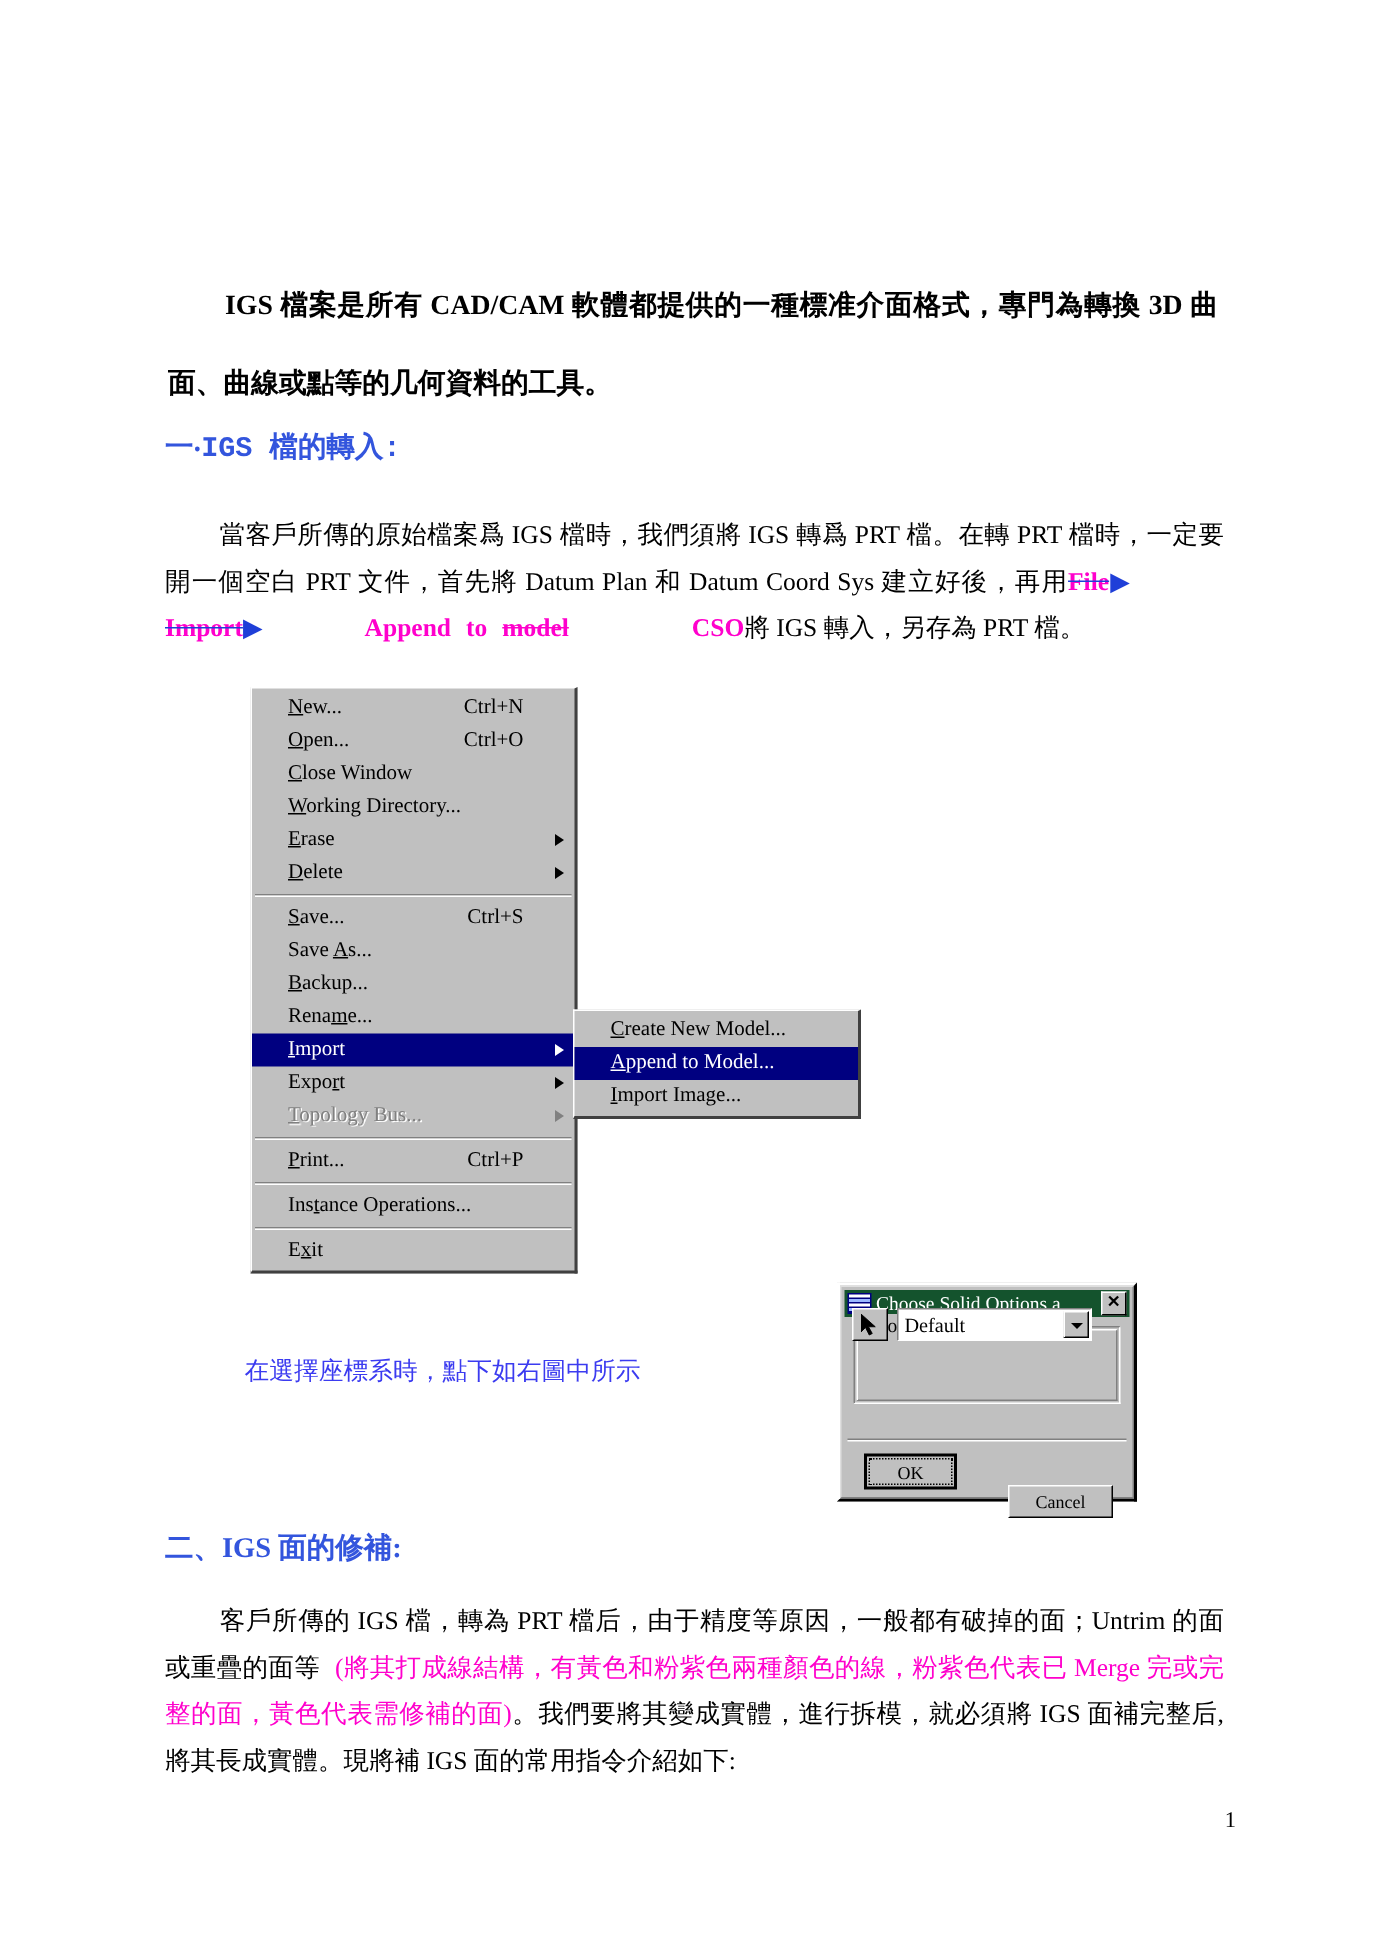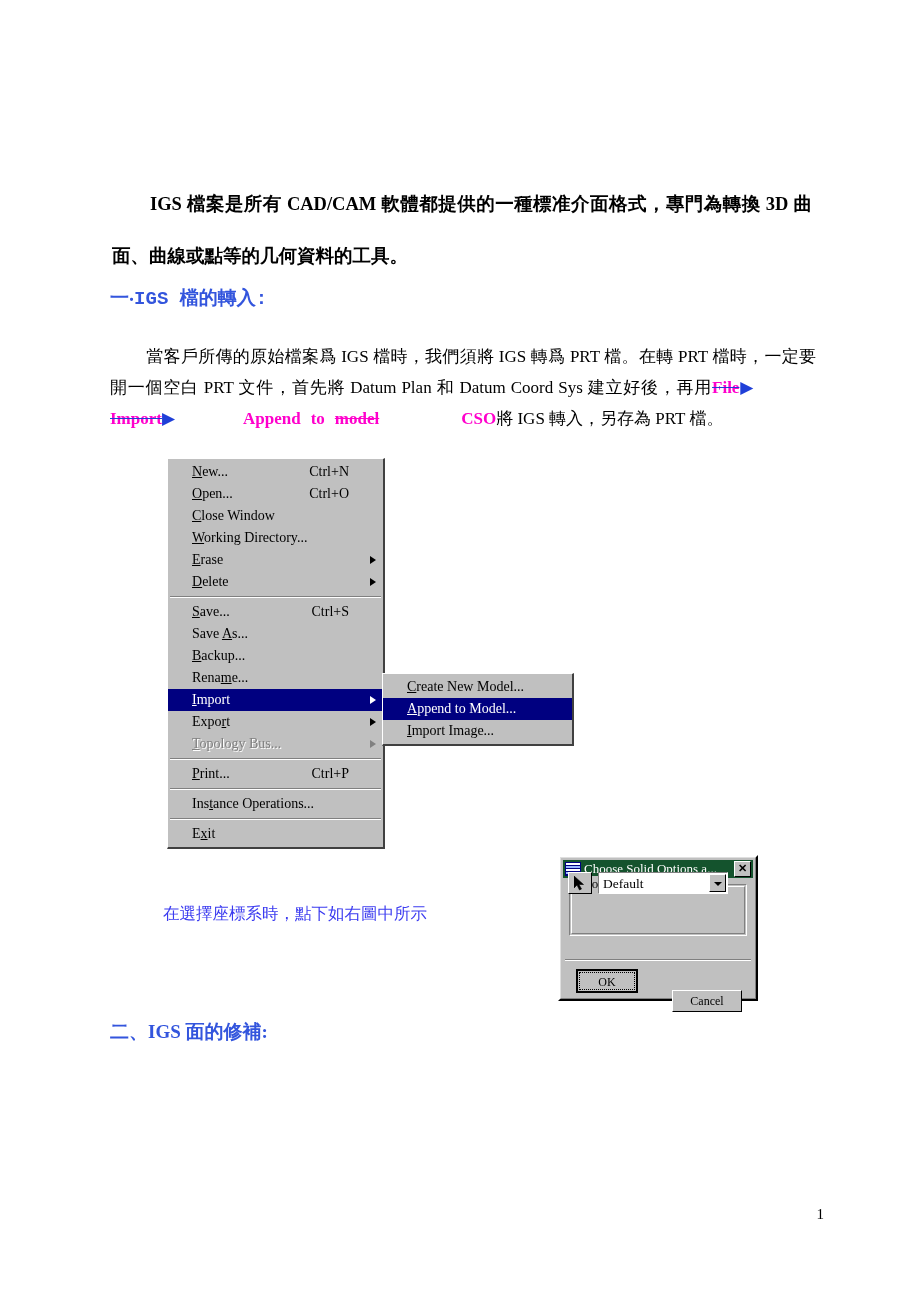--- a/index.html
+++ b/index.html
@@ -491,16 +491,19 @@
     <div class="dlg-divider"></div>
 
     <div class="dlg-btn" id="ok-button">
       <span class="focus-ring">OK</span>
     </div>
     <div class="dlg-btn" id="cancel-button">Cancel</div>
   </div>
 
   <div class="section-head" id="head-two">二、IGS 面的修補:</div>
 
+  <div class="para" id="para-two">
+    <span class="indent"></span><span>客戶所傳的 IGS 檔，轉為 PRT 檔后，由于精度等原因，一般都有破掉的面；Untrim 的面或重疊的面等</span><span class="gap-c"></span><span class="pink">(將其打成線結構，有黃色和粉紫色兩種顏色的線，粉紫色代表已 Merge 完或完整的面，黃色代表需修補的面)</span><span>。我們要將其變成實體，進行拆模，就必須將 IGS 面補完整后,將其長成實體。現將補 IGS 面的常用指令介紹如下:</span>
+  </div>
 
   <div class="page-number">1</div>
 
 </div>
 
 </body></html>

